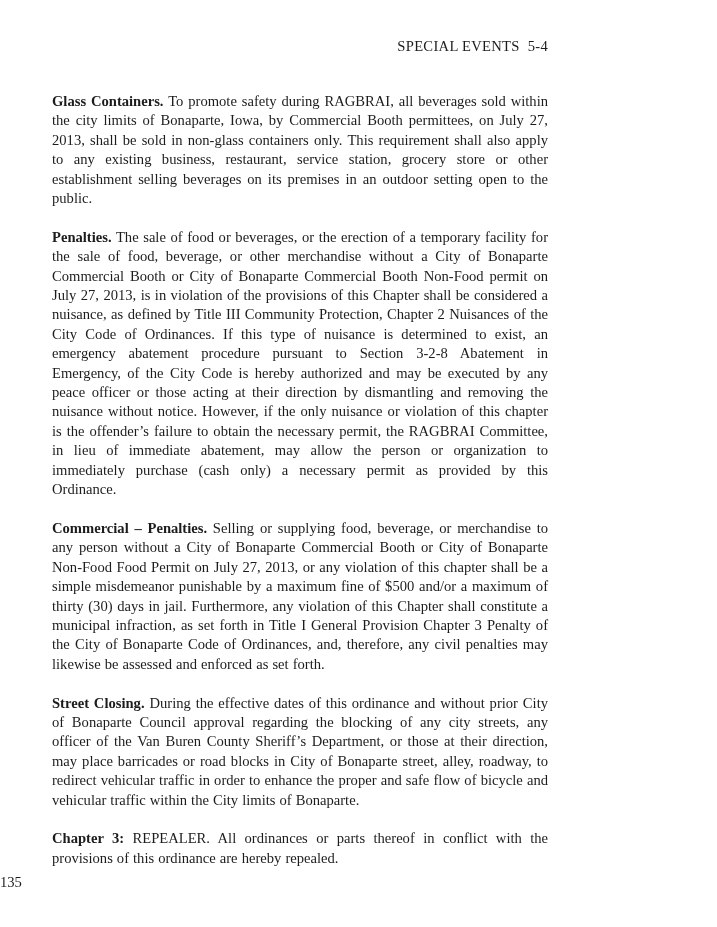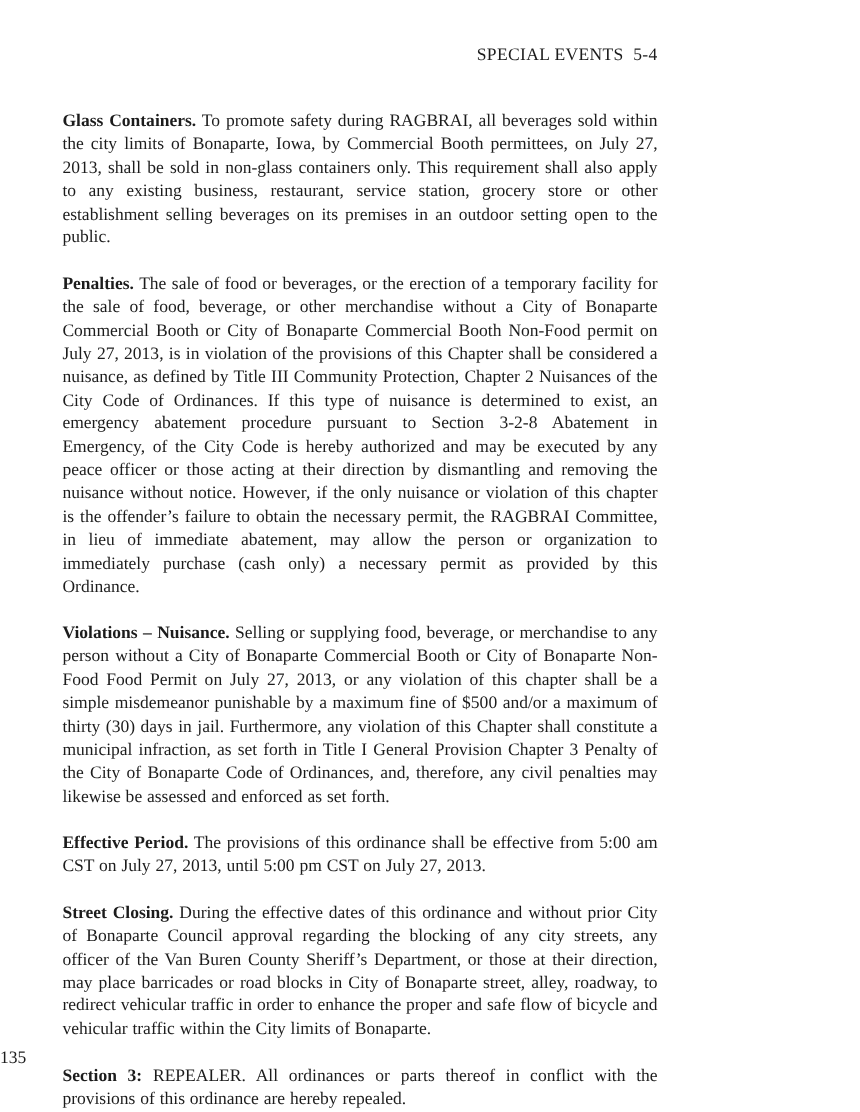--- a/index.html
+++ b/index.html
@@ -64,36 +64,32 @@
       <span class="lead">Glass Containers.</span>
       <span>To promote safety during RAGBRAI, all beverages sold within the city limits of Bonaparte, Iowa, by Commercial Booth permittees, on July 27, 2013, shall be sold in non-glass containers only. This requirement shall also apply to any existing business, restaurant, service station, grocery store or other establishment selling beverages on its premises in an outdoor setting open to the public.</span>
     </p>
 
     <p class="para">
       <span class="lead">Penalties.</span>
       <span>The sale of food or beverages, or the erection of a temporary facility for the sale of food, beverage, or other merchandise without a City of Bonaparte Commercial Booth or City of Bonaparte Commercial Booth Non-Food permit on July 27, 2013, is in violation of the provisions of this Chapter shall be considered a nuisance, as defined by Title III Community Protection, Chapter 2 Nuisances of the City Code of Ordinances.  If this type of nuisance is determined to exist, an emergency abatement procedure pursuant to Section 3-2-8 Abatement in Emergency, of the City Code is hereby authorized and may be executed by any peace officer or those acting at their direction by dismantling and removing the nuisance without notice. However, if the only nuisance or violation of this chapter is the offender’s failure to obtain the necessary permit, the RAGBRAI Committee, in lieu of immediate abatement, may allow the person or organization to immediately purchase (cash only) a necessary permit as provided by this Ordinance.</span>
     </p>
 
     <p class="para">
-      <span class="lead">Violations – Nuisance.</span>
+      <span class="lead">Commercial – Penalties.</span>
       <span>Selling or supplying food, beverage, or merchandise to any person without a City of Bonaparte Commercial Booth or City of Bonaparte Non-Food Food Permit on July 27, 2013, or any violation of this chapter shall be a simple misdemeanor punishable by a maximum fine of $500 and/or a maximum of thirty (30) days in jail. Furthermore, any violation of this Chapter shall constitute a municipal infraction, as set forth in Title I General Provision Chapter 3 Penalty of the City of Bonaparte Code of Ordinances, and, therefore, any civil penalties may likewise be assessed and enforced as set forth.</span>
     </p>
 
-    <p class="para">
-      <span class="lead">Effective Period.</span>
-      <span>The provisions of this ordinance shall be effective from 5:00 am CST on July 27, 2013, until 5:00 pm CST on July 27, 2013.</span>
-    </p>
 
     <p class="para">
       <span class="lead">Street Closing.</span>
       <span>During the effective dates of this ordinance and without prior City of Bonaparte Council approval regarding the blocking of any city streets, any officer of the Van Buren County Sheriff’s Department, or those at their direction, may place barricades or road blocks in City of Bonaparte street, alley, roadway, to redirect vehicular traffic in order to enhance the proper and safe flow of bicycle and vehicular traffic within the City limits of Bonaparte.</span>
     </p>
 
     <p class="para">
-      <span class="lead">Section 3:</span>
+      <span class="lead">Chapter 3:</span>
       <span>REPEALER. All ordinances or parts thereof in conflict with the provisions of this ordinance are hereby repealed.</span>
     </p>
 
 
   </div>
 
   <div class="page-number">135</div>
 
 </div>
 

